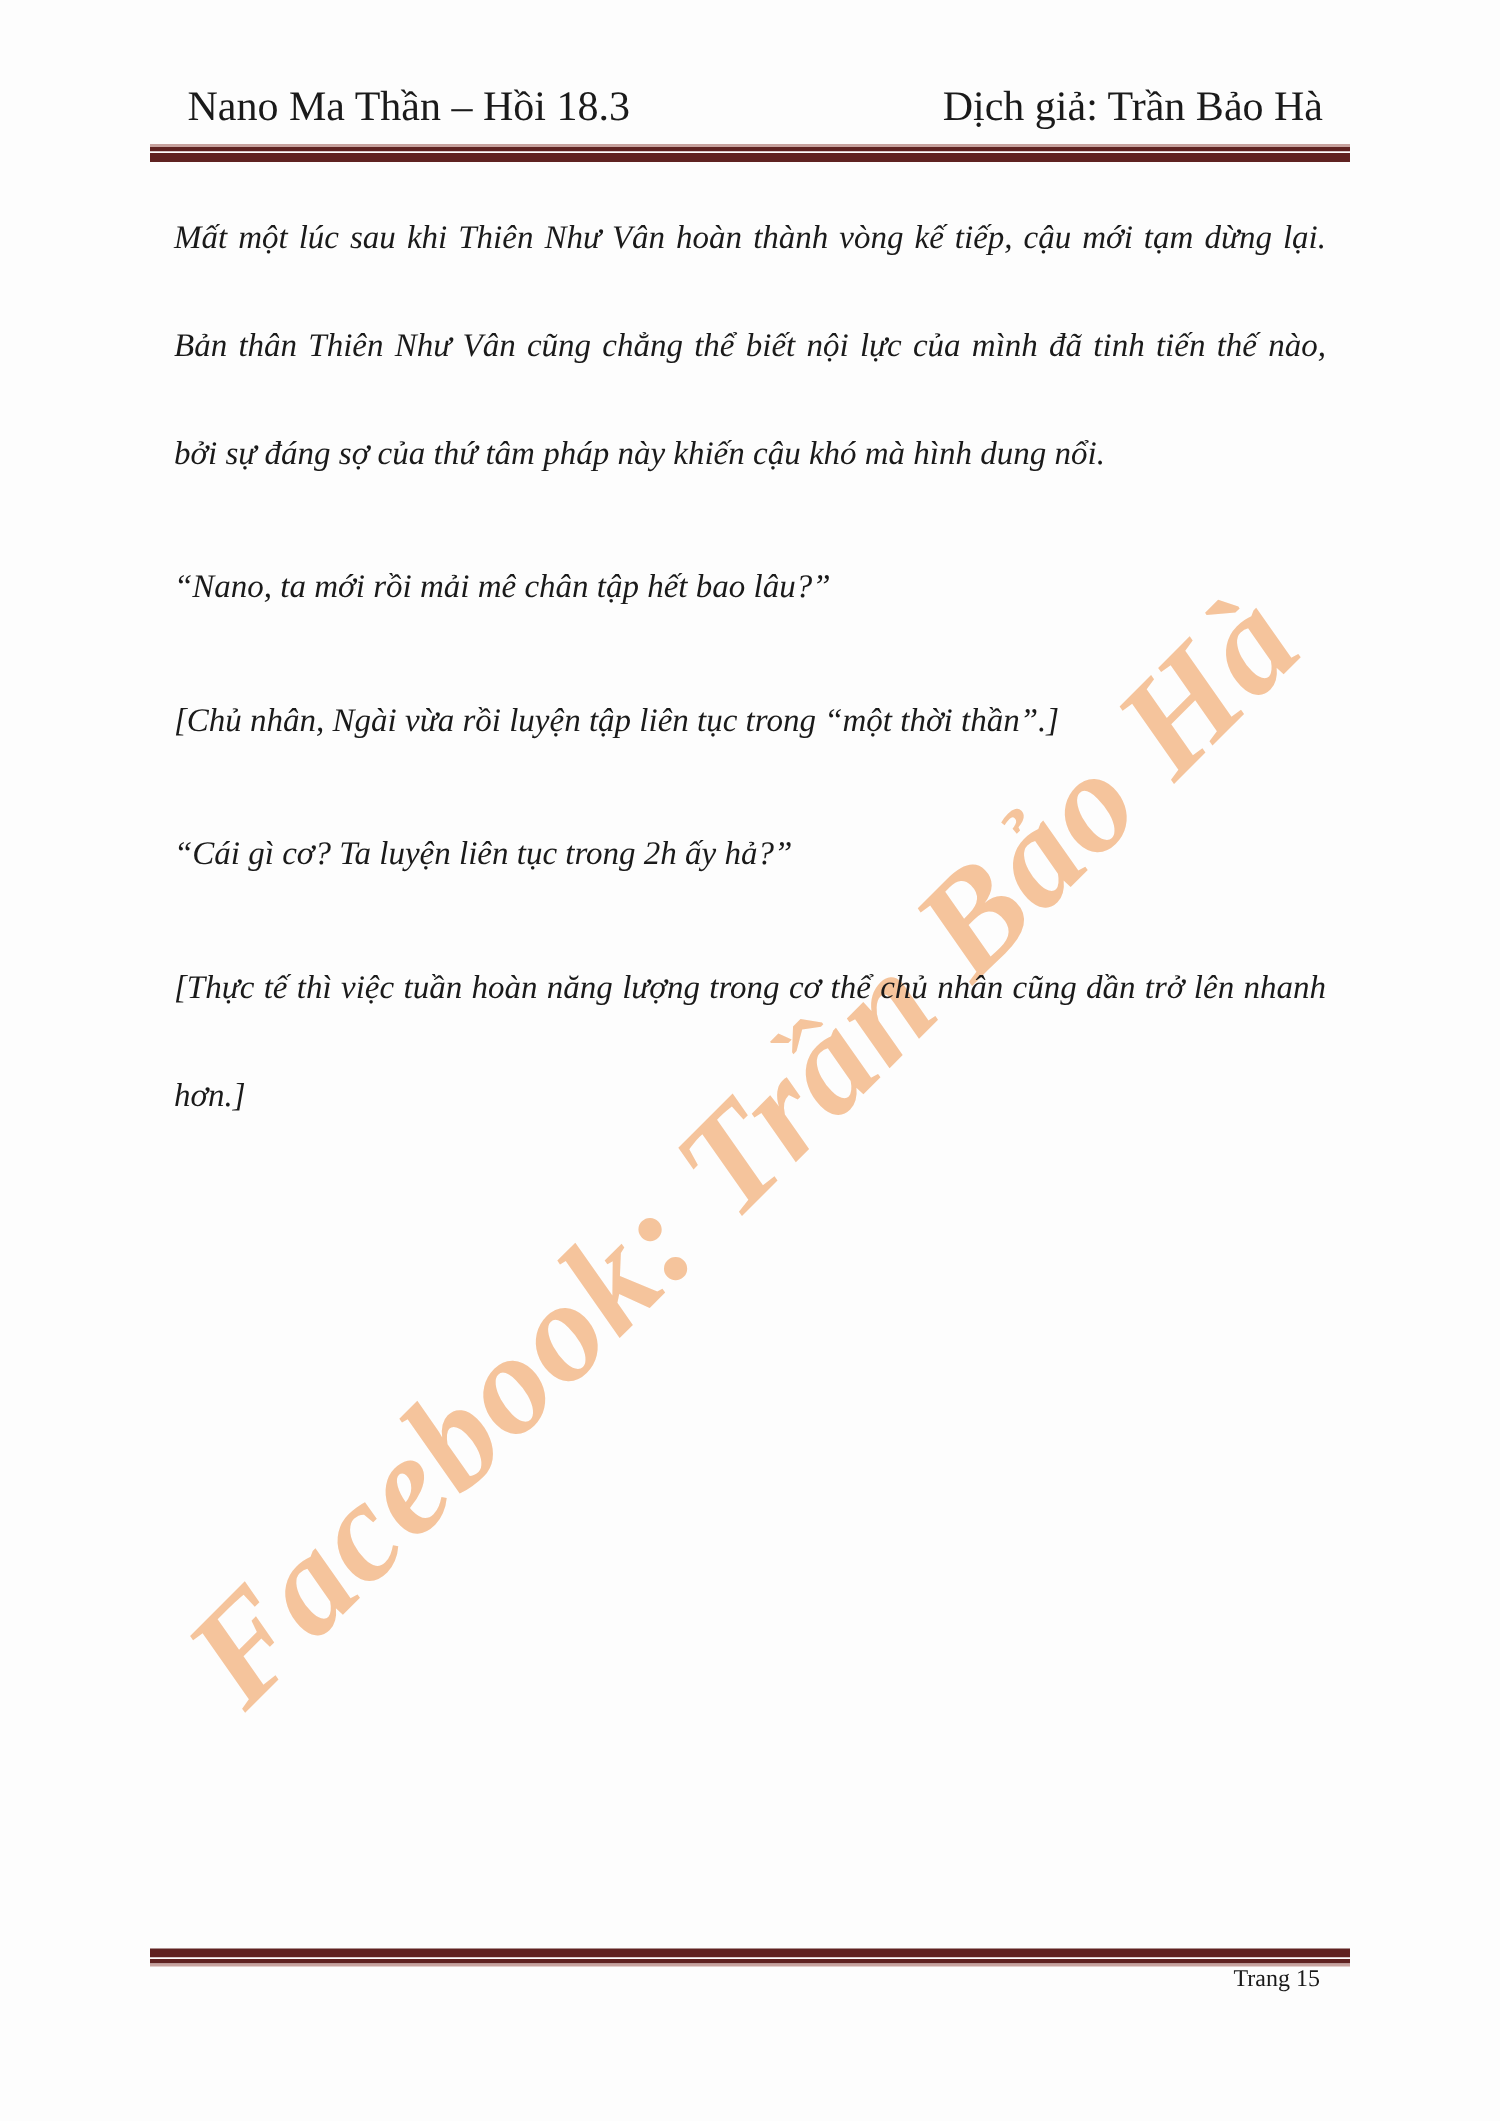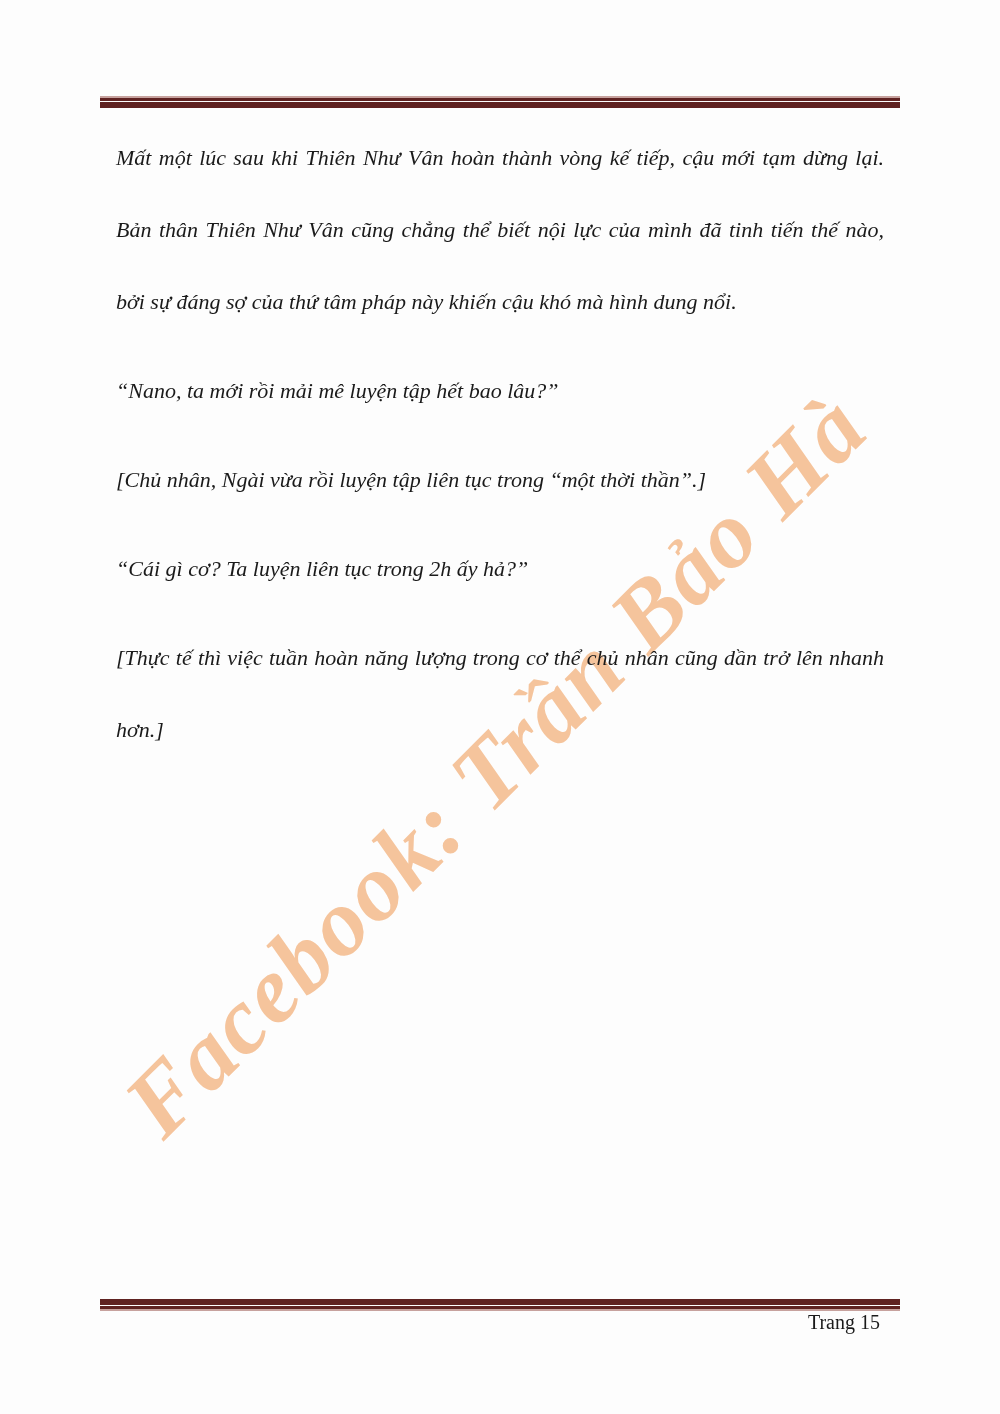--- a/index.html
+++ b/index.html
@@ -60,42 +60,46 @@
     z-index:1;
     font-style:italic;
   }
   .body-text p.para{
     margin:0 0 17px 0;
   }
   
   .footer-page{
     position:absolute;
     right:120px;top:1311px;
-    font-size:20px;
+    font-size:16px;
     z-index:1;
   }
 </style>
 </head>
 <body>
 
 <div class="page">
 
   <div class="watermark">Facebook: Trần Bảo Hà</div>
 
+  <div class="header">
+    <span>Nano Ma Thần – Hồi 18.3</span>
+    <span>Dịch giả: Trần Bảo Hà</span>
+  </div>
 
   <div class="rule rule-header">
     <div class="light"></div>
     <div class="thin"></div>
     <div class="gap"></div>
     <div class="thick"></div>
   </div>
 
   <div class="body-text">
       <p class="para">Mất một lúc sau khi Thiên Như Vân hoàn thành vòng kế tiếp, cậu mới tạm dừng lại. Bản thân Thiên Như Vân cũng chẳng thể biết nội lực của mình đã tinh tiến thế nào, bởi sự đáng sợ của thứ tâm pháp này khiến cậu khó mà hình dung nổi.</p>
-      <p class="para">“Nano, ta mới rồi mải mê luyện tập hết bao lâu?”</p>
+      <p class="para">“Nano, ta mới rồi mải mê chân tập hết bao lâu?”</p>
       <p class="para">[Chủ nhân, Ngài vừa rồi luyện tập liên tục trong “một thời thần”.]</p>
       <p class="para">“Cái gì cơ? Ta luyện liên tục trong 2h ấy hả?”</p>
       <p class="para">[Thực tế thì việc tuần hoàn năng lượng trong cơ thể chủ nhân cũng dần trở lên nhanh hơn.]</p>
     </div>
 
   <div class="rule rule-footer">
     <div class="thick"></div>
     <div class="gap"></div>
     <div class="thin"></div>
     <div class="light"></div>

